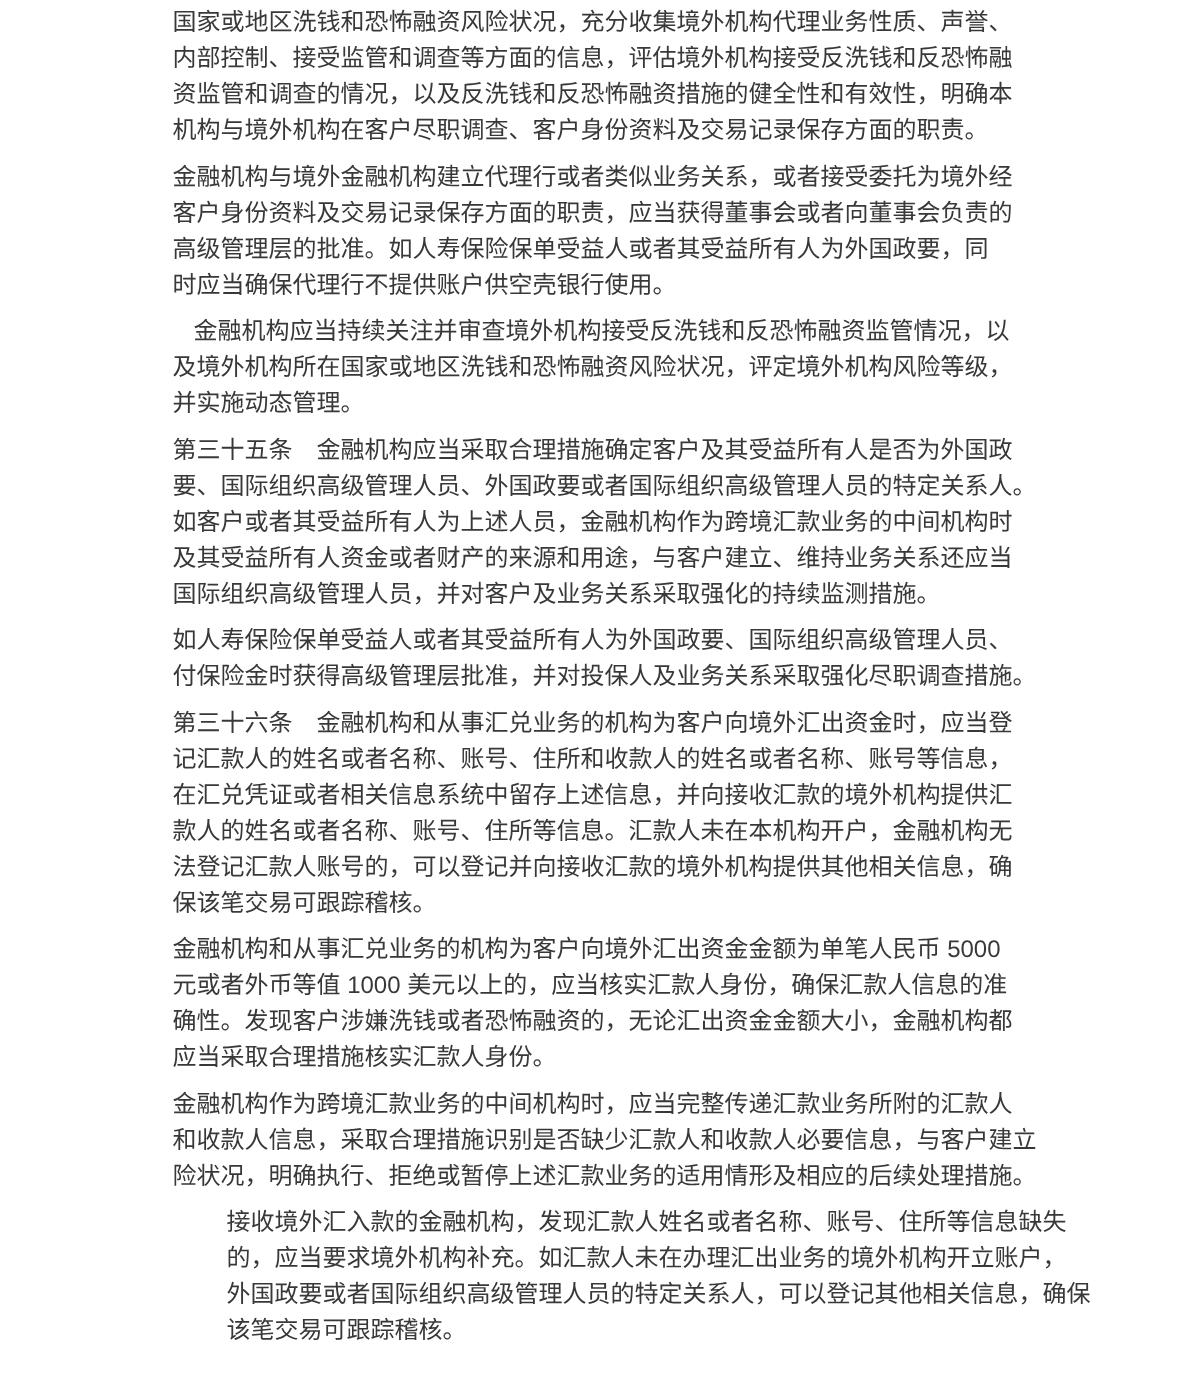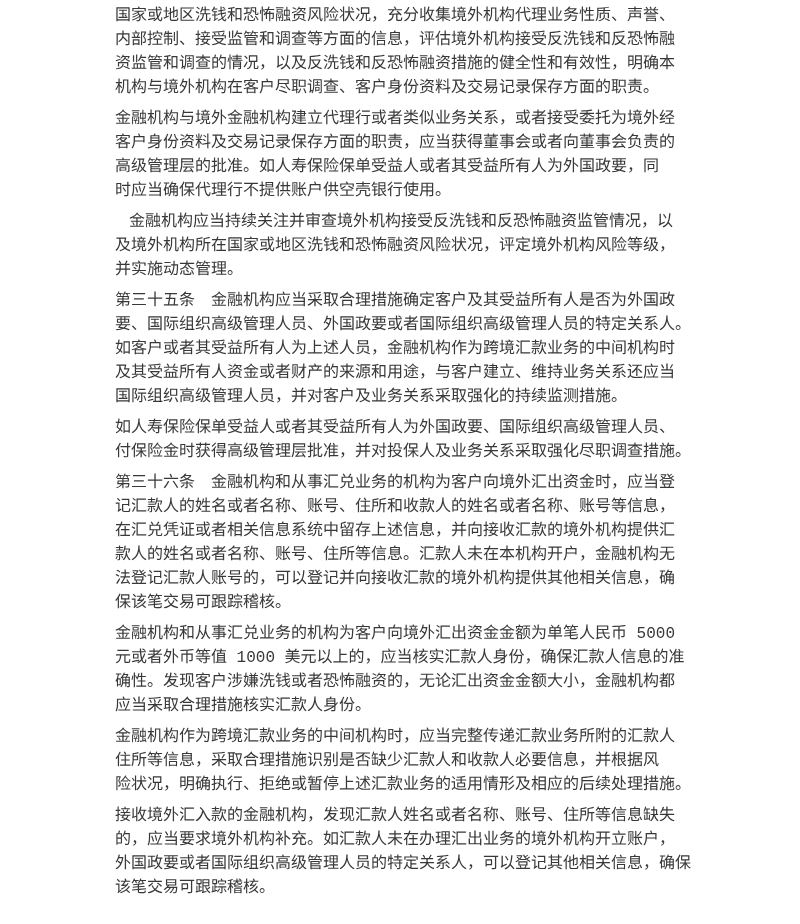--- a/index.html
+++ b/index.html
@@ -11,28 +11,29 @@
     width: 800px;
     height: 924px;
     overflow: hidden;
   }
   .page {
     box-sizing: border-box;
     width: 688px;
     height: 924px;
     padding: 4px 109px 0 115px;
     background: #ffffff;
-    font-family: Liberation Mono, monospace;
+    font-family: Liberation Sans, sans-serif;
   }
   .para {
     margin: 0 0 7px 0;
     padding: 0;
   }
   .para:last-child {
     margin-bottom: 0;
+    margin-left: 36px;
   }
   .line {
     white-space: pre;
     font-size: 16px;
     line-height: 24px;
     color: #383838;
     letter-spacing: 0;
   }
   .line.indent {
     padding-left: 14px;
@@ -87,21 +88,21 @@
 
   <p class="para">
     <span class="line" style="display:block">金融机构和从事汇兑业务的机构为客户向境外汇出资金金额为单笔人民币 5000</span>
     <span class="line" style="display:block">元或者外币等值 1000 美元以上的，应当核实汇款人身份，确保汇款人信息的准</span>
     <span class="line" style="display:block">确性。发现客户涉嫌洗钱或者恐怖融资的，无论汇出资金金额大小，金融机构都</span>
     <span class="line" style="display:block">应当采取合理措施核实汇款人身份。</span>
   </p>
 
   <p class="para">
     <span class="line" style="display:block">金融机构作为跨境汇款业务的中间机构时，应当完整传递汇款业务所附的汇款人</span>
-    <span class="line" style="display:block">住所等信息，采取合理措施识别是否缺少汇款人和收款人必要信息，并根据风</span>
+    <span class="line" style="display:block">和收款人信息，采取合理措施识别是否缺少汇款人和收款人必要信息，与客户建立</span>
     <span class="line" style="display:block">险状况，明确执行、拒绝或暂停上述汇款业务的适用情形及相应的后续处理措施。</span>
   </p>
 
   <p class="para">
     <span class="line" style="display:block">接收境外汇入款的金融机构，发现汇款人姓名或者名称、账号、住所等信息缺失</span>
     <span class="line" style="display:block">的，应当要求境外机构补充。如汇款人未在办理汇出业务的境外机构开立账户，</span>
     <span class="line" style="display:block">外国政要或者国际组织高级管理人员的特定关系人，可以登记其他相关信息，确保</span>
     <span class="line" style="display:block">该笔交易可跟踪稽核。</span>
   </p>
 

